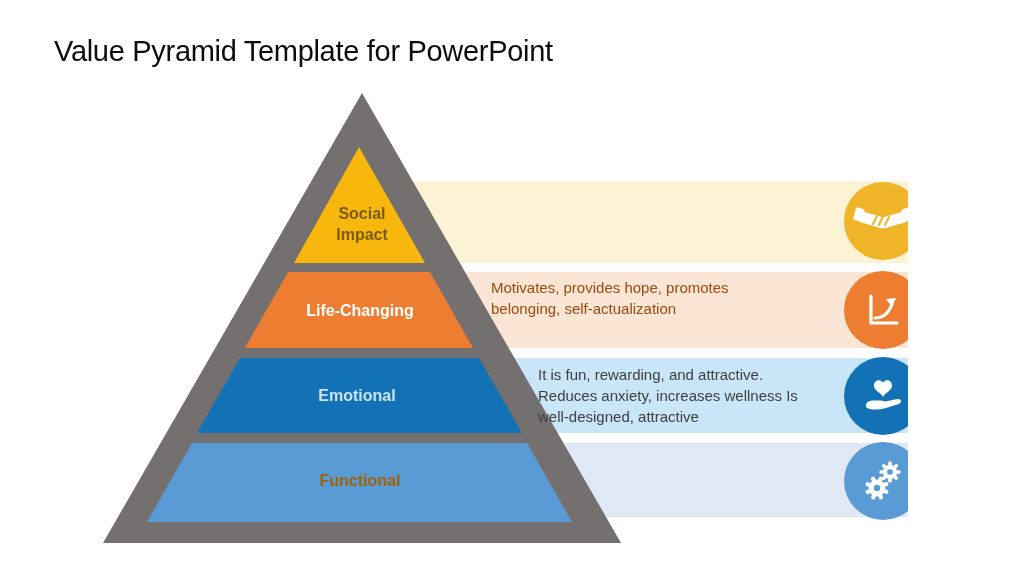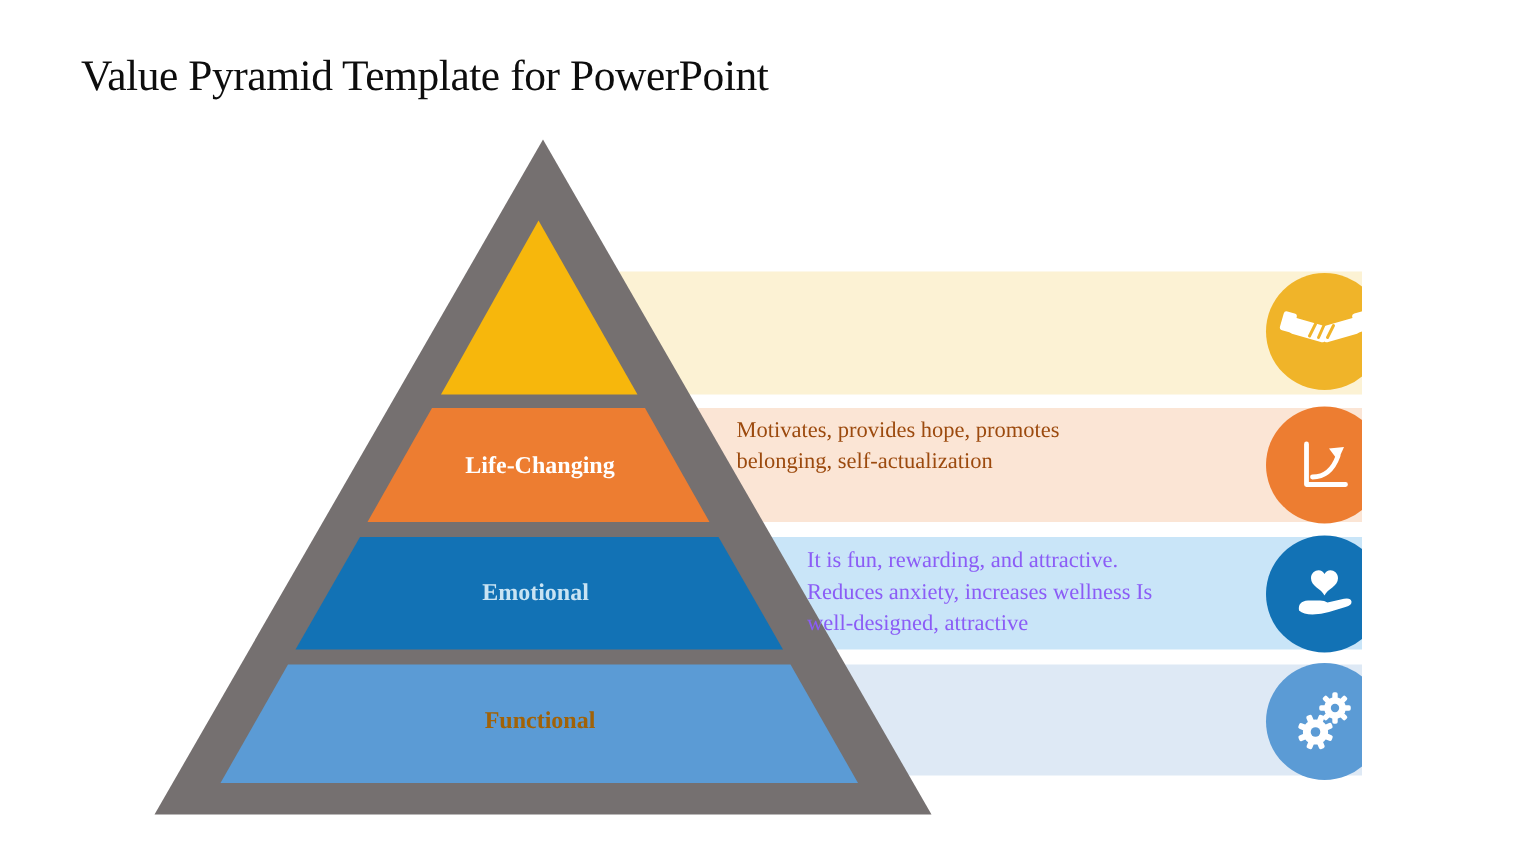--- a/index.html
+++ b/index.html
@@ -1,34 +1,34 @@
 <!DOCTYPE html>
 <html><head>
 <meta charset="utf-8">
 <style>
   html,body{margin:0;padding:0;background:#ffffff;}
   .slide{
     position:relative;width:908px;height:576px;background:#ffffff;overflow:hidden;
-    font-family:Liberation Serif, serif;
+    font-family:Liberation Sans, sans-serif;
   }
   .title{
     position:absolute;left:54px;top:34px;font-size:29px;line-height:1.2;
     color:#0d0d0d;letter-spacing:-0.3px;white-space:nowrap;font-weight:400;
   }
   svg{position:absolute;left:0;top:0;}
   .txt{position:absolute;}
   .level-label{font-weight:bold;font-size:16px;line-height:21px;text-align:center;}
   .desc{font-size:15px;line-height:21px;white-space:pre-line;}
   .lab-0{left:322px;top:203px;width:80px;color:#7A5C10;}
   .lab-1{left:270px;top:300px;width:180px;color:#FFFFFF;}
   .lab-2{left:267px;top:385px;width:180px;color:#C9E3F3;text-align:center;}
   .lab-3{left:270px;top:470px;width:180px;color:#a16207;}
   .desc-0{left:447px;top:202px;color:#756428;}
   .desc-1{left:491px;top:277px;color:#9C4A0E;}
-  .desc-2{left:538px;top:364px;color:#8b5cf6;}
+  .desc-2{left:538px;top:364px;color:#404040;}
   .desc-3{left:595px;top:449px;color:#1F4E79;}
 </style>
 </head>
 <body>
 
 <div class="slide">
 
   <div class="title">Value Pyramid Template for PowerPoint</div>
 
   <svg width="1024" height="576" viewBox="0 0 1024 576">
@@ -98,20 +98,21 @@
         <rect x="-2" y="-12" width="4" height="5.5" rx="1.3" transform="rotate(202)"></rect>
         <rect x="-2" y="-12" width="4" height="5.5" rx="1.3" transform="rotate(247)"></rect>
         <rect x="-2" y="-12" width="4" height="5.5" rx="1.3" transform="rotate(292)"></rect>
         <rect x="-2" y="-12" width="4" height="5.5" rx="1.3" transform="rotate(337)"></rect>
         <circle r="8.4"></circle>
         <circle r="3.2" fill="#5B9BD5"></circle>
       </g>
     </g>
   </svg>
 
+  <div class="txt level-label lab-0">Social Impact</div>
   <div class="txt level-label lab-1">Life-Changing</div>
   <div class="txt level-label lab-2">Emotional</div>
   <div class="txt level-label lab-3">Functional</div>
 
   <div class="txt desc desc-1">Motivates, provides hope, promotes
 belonging, self-actualization</div>
   <div class="txt desc desc-2">It is fun, rewarding, and attractive.
 Reduces anxiety, increases wellness Is
 well-designed, attractive</div>
 

